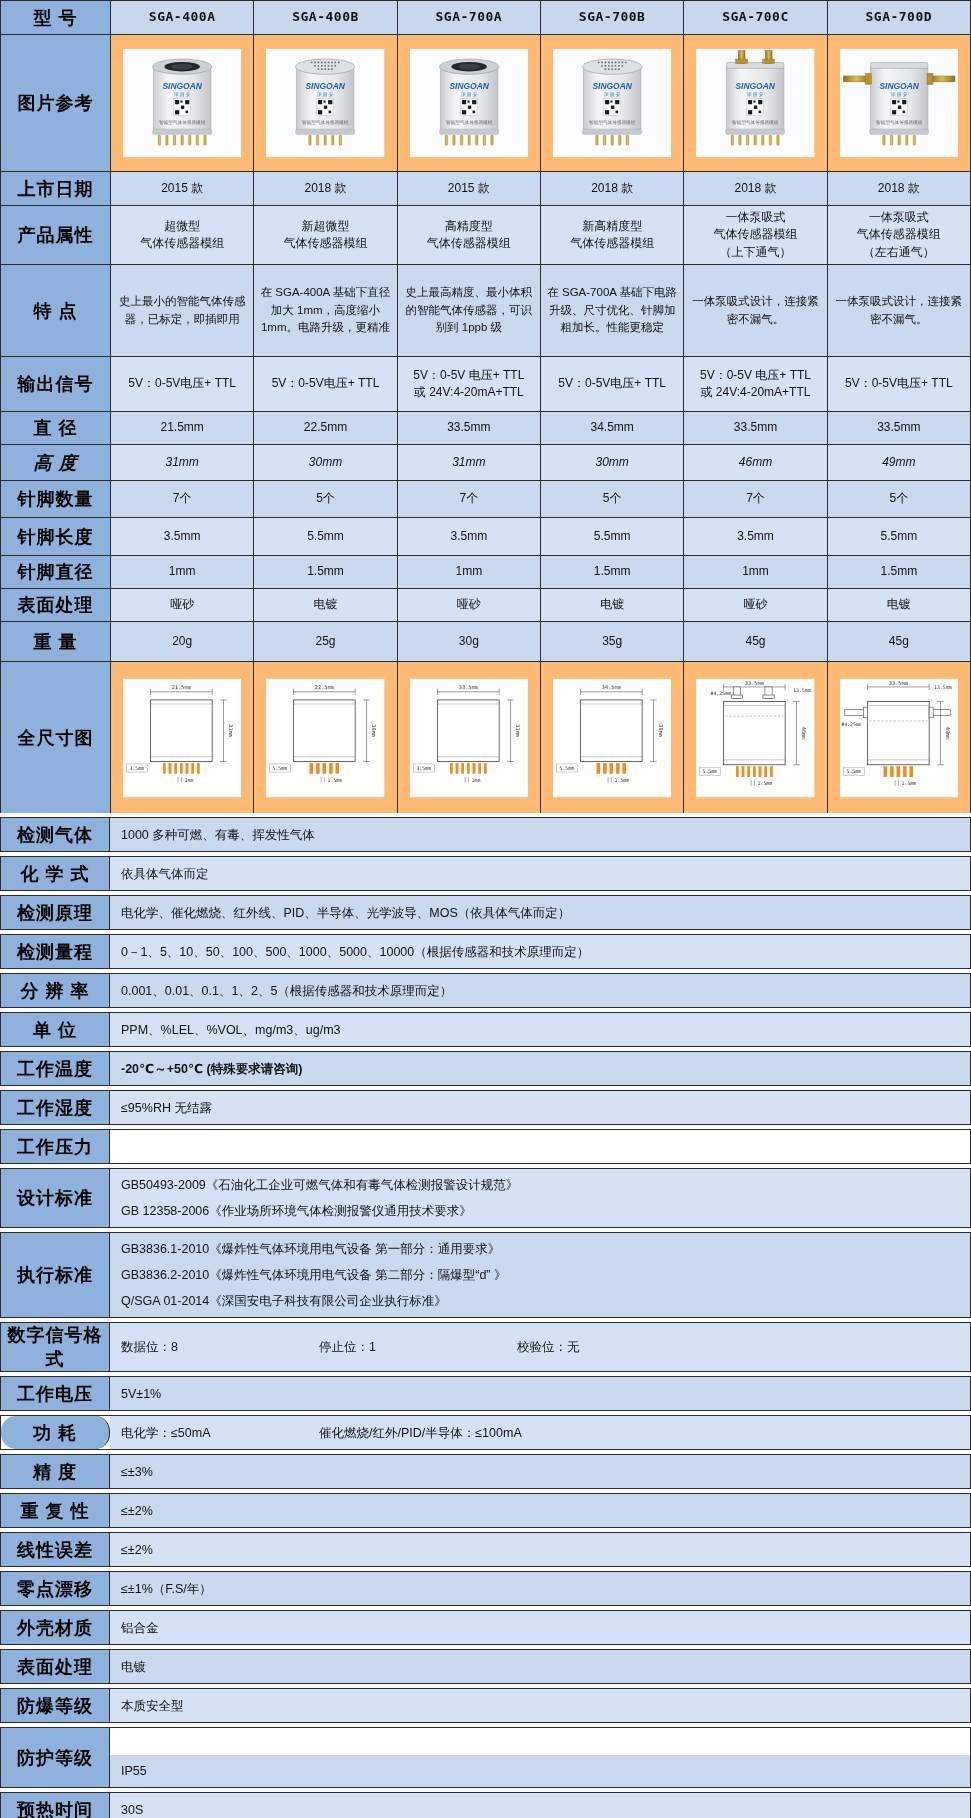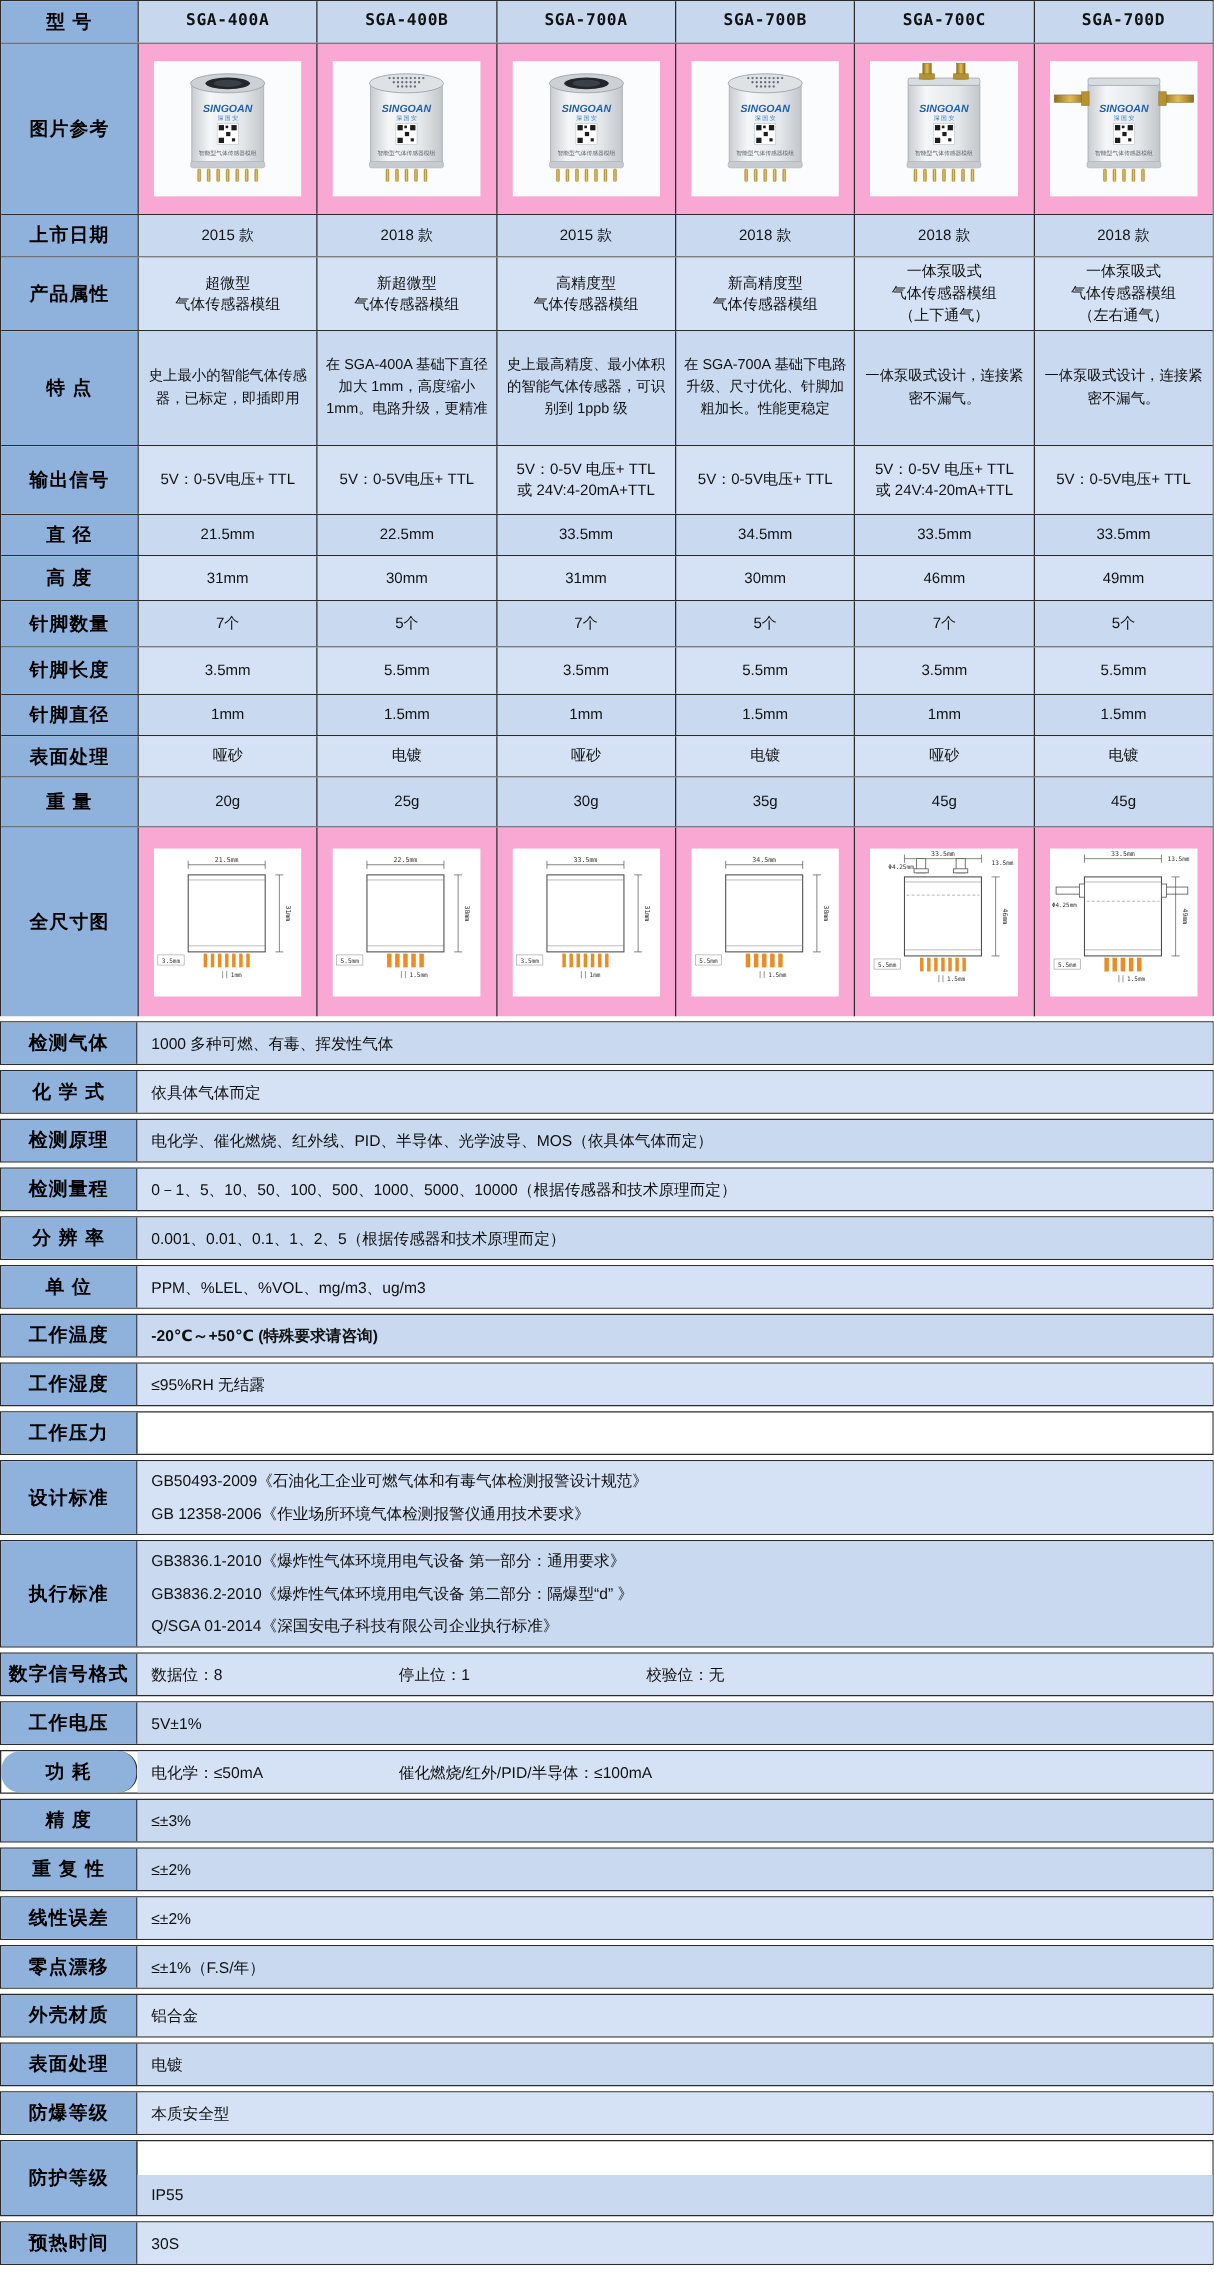--- a/index.html
+++ b/index.html
@@ -9,27 +9,27 @@
   html,body{margin:0;padding:0;background:#fff;}
   body{width:971px;font-family:"Liberation Sans","DejaVu Sans",sans-serif;color:#111;}
   #sheet{width:971px;}
   
   #spec-table{border:1px solid var(--border);border-bottom:none;}
   .trow{display:flex;width:100%;box-sizing:border-box;}
   .trow + .trow{border-top:1px solid var(--border);}
   .cell{box-sizing:border-box;display:flex;align-items:center;justify-content:center;
         text-align:center;overflow:hidden;}
   .lcell{width:109px;flex:0 0 109px;background:var(--label-bg);font-weight:bold;
-         font-size:15px;letter-spacing:1px;color:#000;}
+         font-size:18px;letter-spacing:1px;color:#000;}
   .vcell{flex:1 1 0;border-left:1px solid var(--border);font-size:12px;line-height:1.45;
          padding:2px 5px;}
   .bg-hdr{background:var(--header-bg);}
   .bg-a{background:var(--row-a);}
   .bg-b{background:var(--row-b);}
-  .bg-w{background:#f9a8d4;padding:12px;}
+  .bg-w{background:#fdba74;padding:12px;}
   .model-name{font-family:"DejaVu Sans Mono","Liberation Mono",monospace;
               font-weight:bold;font-size:13px;letter-spacing:.5px;}
   .pre{white-space:pre-line;}
   .feature{font-size:11.5px;line-height:1.55;}
   
   .full-row{display:flex;border:1px solid var(--border);margin-top:4px;box-sizing:border-box;}
   .full-row .lcell{min-height:33px;display:flex;align-items:center;justify-content:center;
                    border-right:1px solid var(--border);}
   .fvalue{flex:1 1 0;display:flex;flex-direction:column;justify-content:center;
           padding:3px 6px 3px 11px;font-size:12.5px;}
@@ -441,21 +441,21 @@
       </div>
       <div class="trow" style="height: 33px;">
         <div class="cell lcell">直    径</div>
         <div class="cell vcell bg-a pre">21.5mm</div>
         <div class="cell vcell bg-a pre">22.5mm</div>
         <div class="cell vcell bg-a pre">33.5mm</div>
         <div class="cell vcell bg-a pre">34.5mm</div>
         <div class="cell vcell bg-a pre">33.5mm</div>
         <div class="cell vcell bg-a pre">33.5mm</div>
       </div>
-      <div class="trow" style="height: 36px;">
+      <div class="trow" style="height: 36px; font-style: italic;">
         <div class="cell lcell">高    度</div>
         <div class="cell vcell bg-b pre">31mm</div>
         <div class="cell vcell bg-b pre">30mm</div>
         <div class="cell vcell bg-b pre">31mm</div>
         <div class="cell vcell bg-b pre">30mm</div>
         <div class="cell vcell bg-b pre">46mm</div>
         <div class="cell vcell bg-b pre">49mm</div>
       </div>
       <div class="trow" style="height: 37px;">
         <div class="cell lcell">针脚数量</div>

